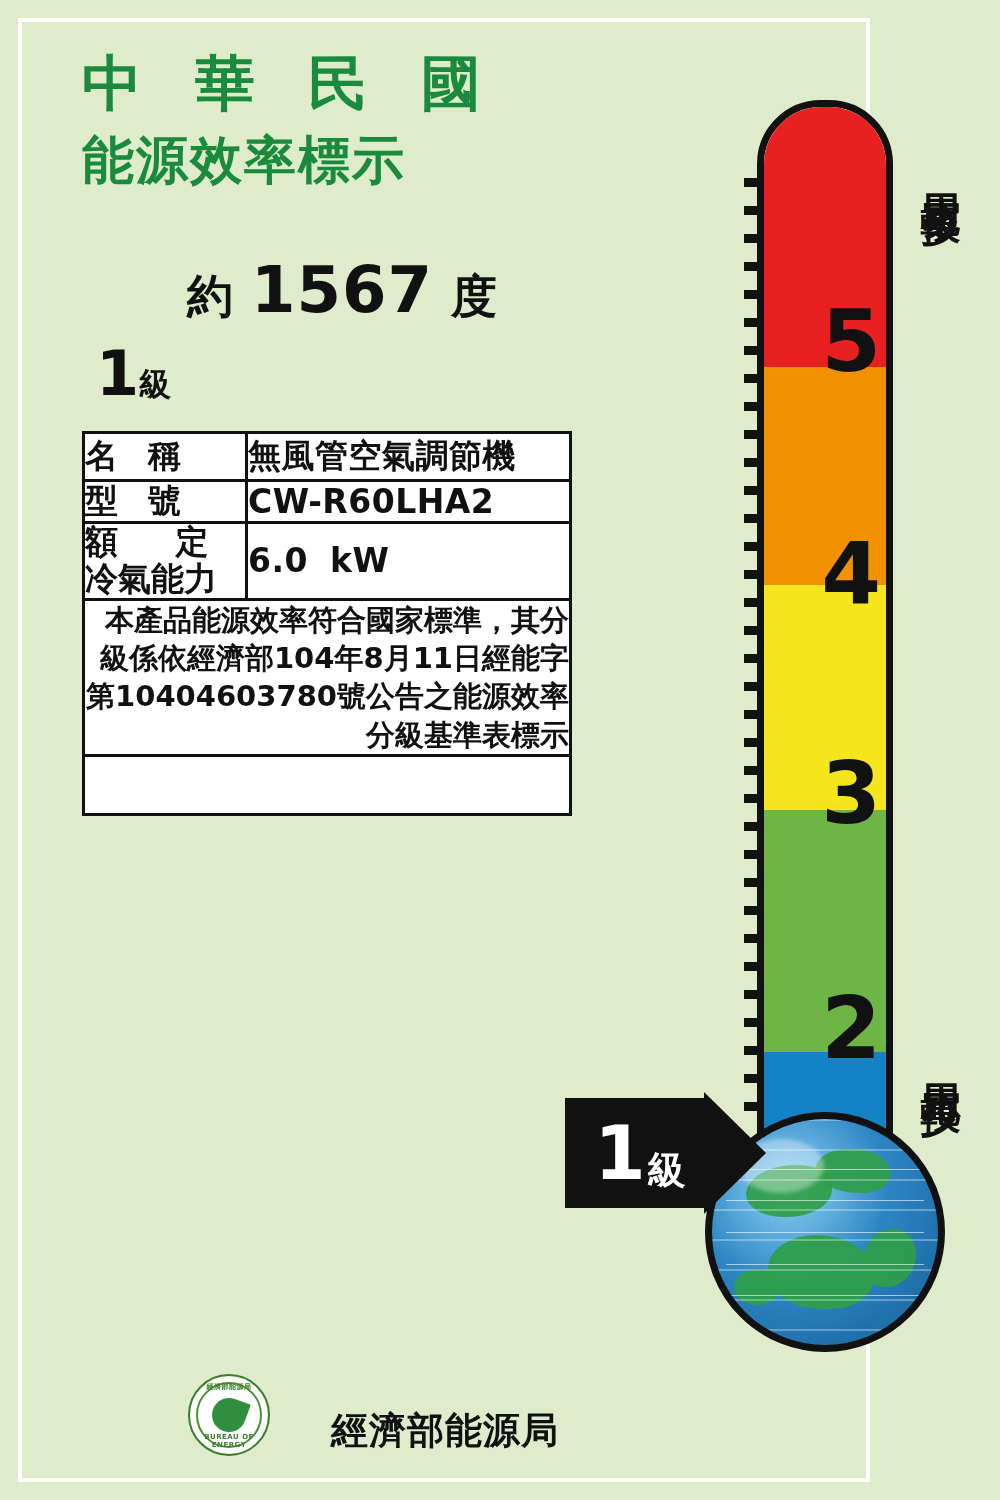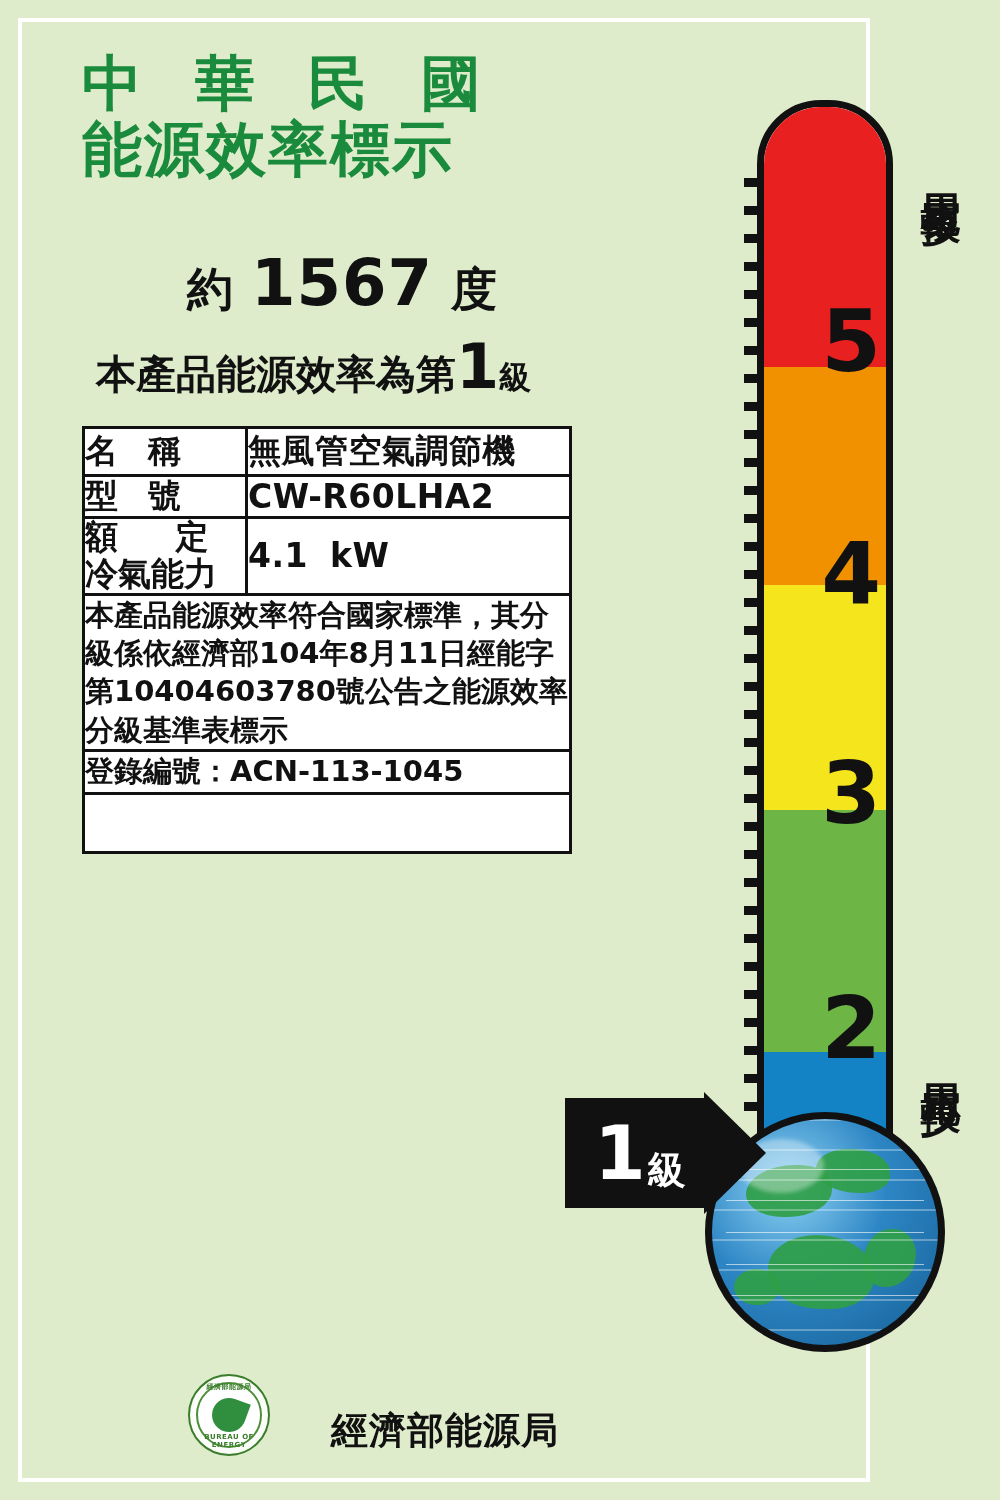--- a/index.html
+++ b/index.html
@@ -18,22 +18,22 @@
   }
   
   .left{
     position:absolute;left:60px;top:30px;width:520px;
   }
   .title1{
     font-size:60px;color:#1a8a3c;font-weight:bold;letter-spacing:16px;
     line-height:1.05;white-space:nowrap;
   }
   .title2{
-    font-size:60px;color:#1a8a3c;font-weight:bold;letter-spacing:2px;
-    line-height:1.15;white-space:nowrap;margin-top:0;
+    font-size:52px;color:#1a8a3c;font-weight:bold;letter-spacing:2px;
+    line-height:1.15;white-space:nowrap;margin-top:16px;
   }
   .subtitle{
     font-size:44px;color:#111;font-weight:bold;letter-spacing:2px;
     text-align:center;margin-top:14px;
   }
   .kwh-row{
     margin-top:46px;display:flex;align-items:baseline;justify-content:center;
   }
   .kwh-approx{font-size:46px;font-weight:bold;color:#111;}
   .kwh-value{font-size:64px;font-weight:bold;color:#111;margin:16px 18px;letter-spacing:1px;}
@@ -71,20 +71,21 @@
     font-size:33px;font-weight:bold;color:#111;
     padding:10px 8px 10px 12px;
     letter-spacing:0.5px;
   }
   .val .num{font-size:33px;font-weight:bold;}
   .val .unit{margin-left:22px;}
   .note td{
     font-size:29px;font-weight:bold;color:#111;line-height:1.32;
     padding:8px 10px 10px 12px;
     letter-spacing:0px;
+    text-align:right;
   }
   .reg td{
     font-size:29px;font-weight:bold;color:#111;
     padding:12px 10px 12px 12px;
   }
   .blank td{height:56px;}
 
   
   .footer{
     position:absolute;left:60px;top:1352px;width:490px;
@@ -220,48 +221,42 @@
     <div class="title1">中 華 民 國</div>
     <div class="title2">能源效率標示</div>
 
     <div class="kwh-row">
       <span class="kwh-approx">約</span>
       <span class="kwh-value">1567</span>
       <span class="kwh-unit">度</span>
     </div>
 
     <div class="grade-line">
-      <span class="t">本產品能源效率為第</span>
       <span class="n">1</span>
       <span class="s">級</span>
     </div>
 
     <table class="spec">
       <tbody>
           <tr>
         <td class="lab"><span class="sp2">名</span>稱</td>
         <td class="val">無風管空氣調節機</td>
       </tr>
       <tr>
         <td class="lab"><span class="sp2">型</span>號</td>
         <td class="val">CW-R60LHA2</td>
       </tr>
       <tr>
         <td class="lab">額<span style="letter-spacing:0;">&nbsp;&nbsp;&nbsp;&nbsp;&nbsp;</span>定<br>冷氣能力</td>
         <td class="val">
-          <span class="num">4.1</span><span class="unit">kW</span>
+          <span class="num">6.0</span><span class="unit">kW</span>
         </td>
       </tr>
       <tr class="note">
         <td colspan="2">本產品能源效率符合國家標準，其分級係依經濟部104年8月11日經能字第10404603780號公告之能源效率分級基準表標示</td>
-      </tr>
-      <tr class="reg">
-        <td colspan="2">
-          <span>登錄編號：</span><span>ACN-113-1045</span>
-        </td>
       </tr>
       <tr class="blank">
         <td colspan="2"></td>
       </tr>
     </tbody>
       </table>
   </div>
 
   <div class="footer">
     <div class="bureau-logo">

